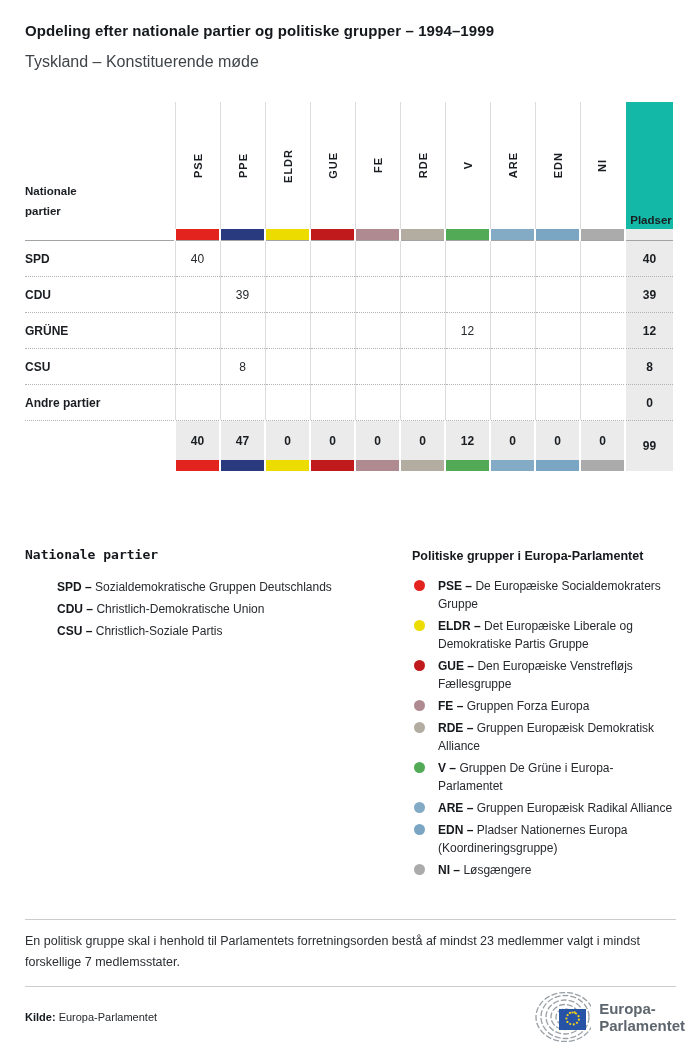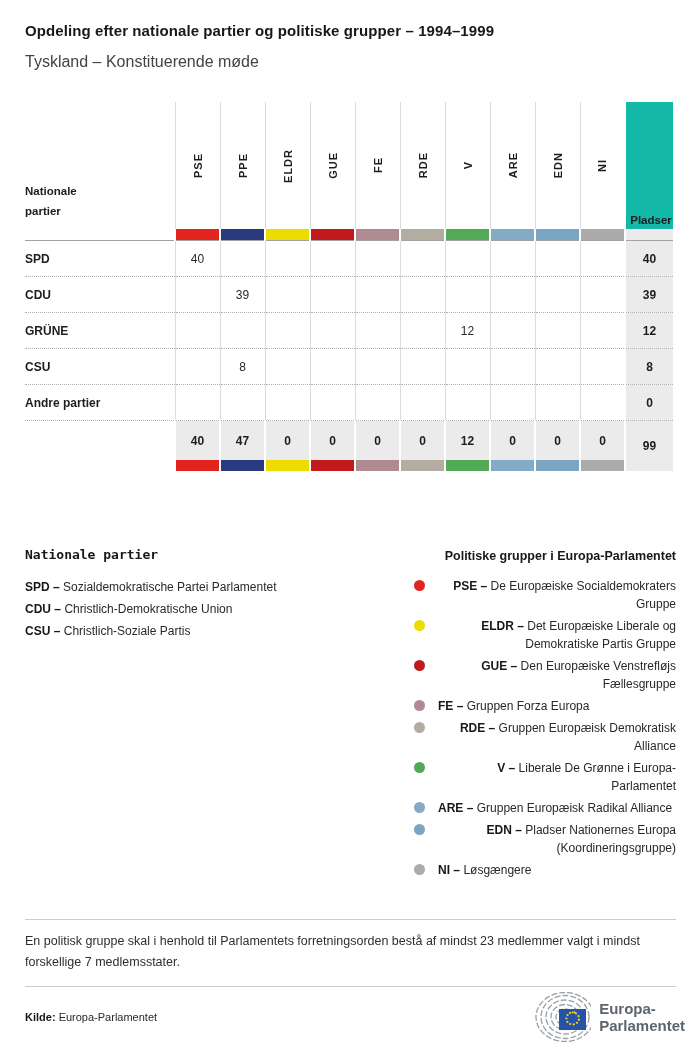--- a/index.html
+++ b/index.html
@@ -33,22 +33,22 @@
   td.seats{background:#ebebeb;font-size:12px;font-weight:bold;text-align:center;color:#1a1d21;border-left:2px solid #fff;}
 
   tr.total-row td{height:39px;}
   td.tval{background:#ebebeb;font-size:12px;font-weight:bold;text-align:center;border-left:2px solid #fff;color:#1a1d21;}
   td.tseats{background:#ebebeb;font-size:12px;font-weight:bold;text-align:center;border-left:2px solid #fff;color:#1a1d21;}
 
   .legends{display:flex;margin-top:76px;}
   .leg-left{width:387px;flex:0 0 387px;}
   .leg-left h3{font-family:"DejaVu Sans Mono",monospace;font-size:13px;font-weight:bold;margin:0 0 14px 0;color:#15181c;}
   .n-item{font-size:12px;line-height:22px;color:#26292d;}
-  .n-item b{color:#15181c;}
-  .leg-right{width:264px;flex:0 0 264px;text-align:right;}
+  .n-item b{color:#15181c;margin-left:32px;}
+  .leg-right{width:264px;flex:0 0 264px;}
   .leg-right h3{font-size:12.5px;font-weight:bold;margin:2px 0 14px 0;color:#15181c;}
   .g-item{display:flex;align-items:flex-start;margin-bottom:4px;}
   .g-dot{flex:0 0 11px;width:11px;height:11px;border-radius:50%;margin:3px 13px 0 2px;}
   .g-text{font-size:12px;line-height:18px;color:#26292d;}
   .g-text b{color:#15181c;}
 
   .rule{border:none;border-top:1px solid #ccc;margin:36px 0 0 0;width:651px;}
   .footnote{font-size:12.5px;line-height:21px;color:#2b2f33;margin-top:11px;width:648px;}
   .rule2{border:none;border-top:1px solid #ccc;margin:12px 0 0 0;width:651px;}
 
@@ -232,21 +232,21 @@
         <td class="bar" style="background-color: rgb(131, 171, 198);"></td>
         <td class="bar" style="background-color: rgb(122, 166, 196);"></td>
         <td class="bar" style="background-color: rgb(171, 171, 171);"></td>
       </tr>
     </tbody>
   </table>
 
   <div class="legends">
     <div class="leg-left">
       <h3>Nationale partier</h3>
-      <div class="n-item"><b><span>SPD</span> <span>–</span></b> <span>Sozialdemokratische Partei Parlamentet</span></div>
+      <div class="n-item"><b><span>SPD</span> <span>–</span></b> <span>Sozialdemokratische Gruppen Deutschlands</span></div>
       <div class="n-item"><b><span>CDU</span> <span>–</span></b> <span>Christlich-Demokratische Union</span></div>
       <div class="n-item"><b><span>CSU</span> <span>–</span></b> <span>Christlich-Soziale Partis</span></div>
     </div>
     <div class="leg-right">
       <h3>Politiske grupper i Europa-Parlamentet</h3>
       <div class="g-item">
         <span class="g-dot" style="background-color: rgb(226, 35, 30);"></span>
         <span class="g-text"><b><span>PSE</span> <span>–</span></b> <span>De Europæiske Socialdemokraters Gruppe</span></span>
       </div>
       <div class="g-item">
@@ -260,21 +260,21 @@
       <div class="g-item">
         <span class="g-dot" style="background-color: rgb(176, 138, 145);"></span>
         <span class="g-text"><b><span>FE</span> <span>–</span></b> <span>Gruppen Forza Europa</span></span>
       </div>
       <div class="g-item">
         <span class="g-dot" style="background-color: rgb(179, 172, 160);"></span>
         <span class="g-text"><b><span>RDE</span> <span>–</span></b> <span>Gruppen Europæisk Demokratisk Alliance</span></span>
       </div>
       <div class="g-item">
         <span class="g-dot" style="background-color: rgb(82, 170, 86);"></span>
-        <span class="g-text"><b><span>V</span> <span>–</span></b> <span>Liberale De Grønne i Europa-Parlamentet</span></span>
+        <span class="g-text"><b><span>V</span> <span>–</span></b> <span>Gruppen De Grüne i Europa-Parlamentet</span></span>
       </div>
       <div class="g-item">
         <span class="g-dot" style="background-color: rgb(131, 171, 198);"></span>
         <span class="g-text"><b><span>ARE</span> <span>–</span></b> <span>Gruppen Europæisk Radikal Alliance</span></span>
       </div>
       <div class="g-item">
         <span class="g-dot" style="background-color: rgb(122, 166, 196);"></span>
         <span class="g-text"><b><span>EDN</span> <span>–</span></b> <span>Pladser Nationernes Europa (Koordineringsgruppe)</span></span>
       </div>
       <div class="g-item">

